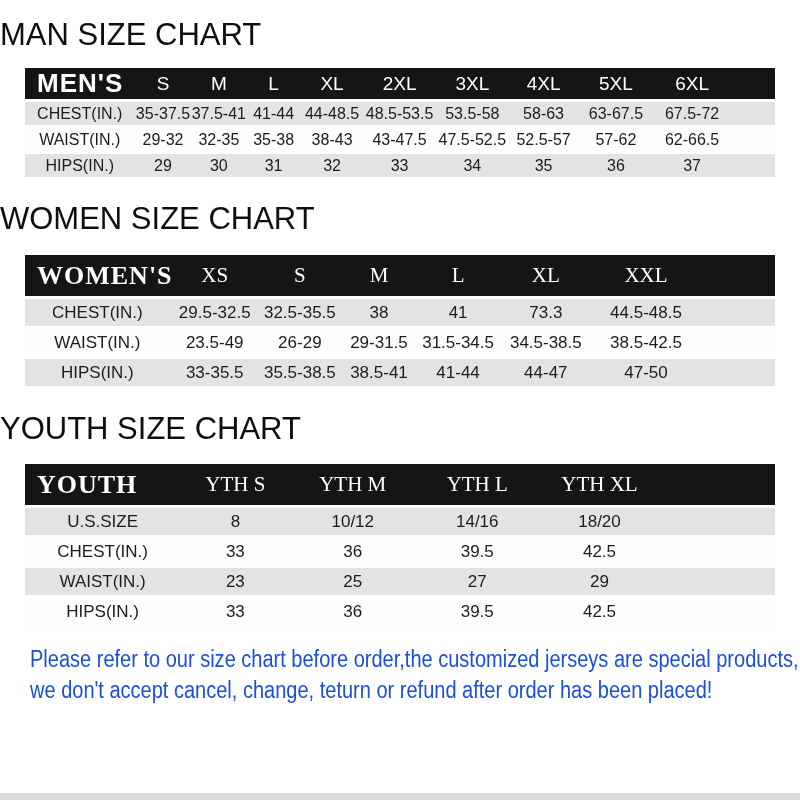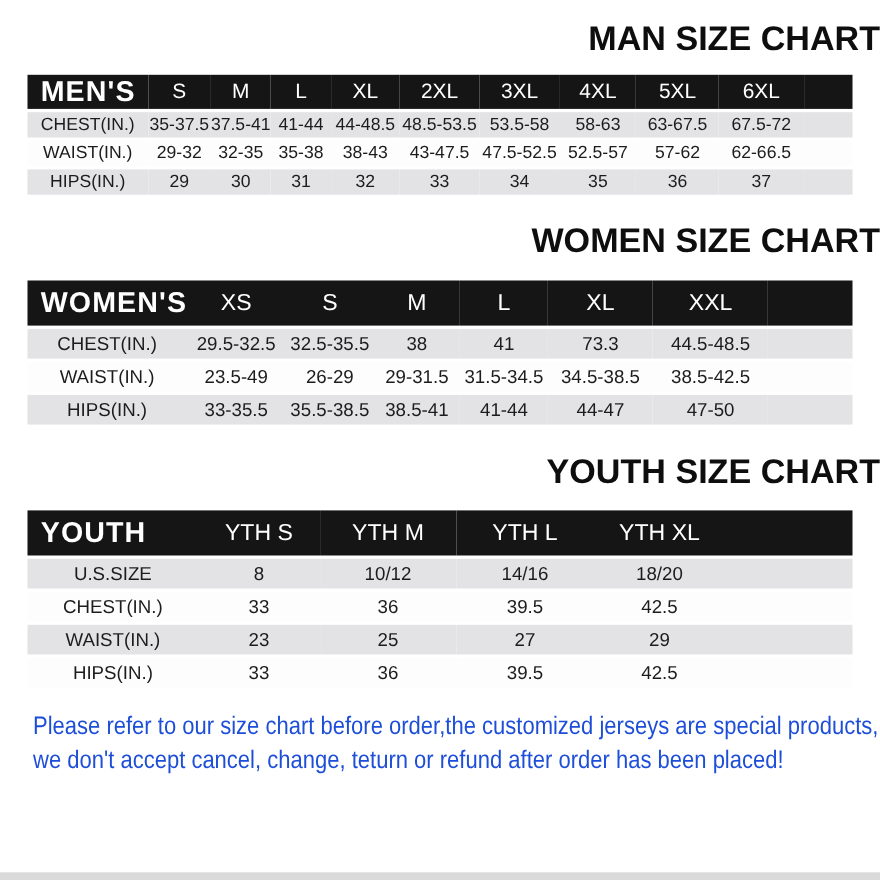--- a/index.html
+++ b/index.html
@@ -14,41 +14,41 @@
     height: 72px; background: #EF8A1E;
     border-bottom: 3px solid #C06F12;
     display: flex; align-items: center; justify-content: center;
   }
   .banner h1 {
     margin: 0; color: #161616; font-size: 56px; font-weight: bold;
     letter-spacing: 1px; transform: scaleY(1.05);
   }
   
   .section-title {
-    text-align: right; color: #0e0e0e; font-weight: bold; margin: 0;
+    text-align: left; color: #0e0e0e; font-weight: normal; margin: 0;
     font-size: 31px; letter-spacing: 0px;
   }
   .st-men   { margin: 17px 0 12px; }
   .st-women { margin: 21px 0 15px; }
   .st-youth { margin: 22px 0 14px; }
   
   table.size-table {
     width: 750px; margin: 0 auto; table-layout: fixed;
     border-collapse: separate; border-spacing: 0 3px;
   }
   table.size-table thead th {
     background: #151515; color: #ffffff; font-weight: normal;
     text-align: center; padding: 0;
   }
   table.size-table thead th.corner-label {
     text-align: left; padding-left: 12px; font-weight: bold; letter-spacing: 1px;
   }
   table.men   thead th { height: 31px; font-size: 19px; }
   table.men   thead th.corner-label { font-size: 26px; }
-  table.wide  thead th { height: 41px; font-size: 21px; }
+  table.wide  thead th { height: 41px; font-size: 21px; font-family: Liberation Serif, serif; }
   table.wide  thead th.corner-label { font-size: 26px; }
   table.size-table tbody th,
   table.size-table tbody td {
     font-weight: normal; color: #1c1c1c; text-align: center; padding: 0;
   }
   table.men  tbody th, table.men  tbody td { height: 23px; font-size: 16px; }
   table.wide tbody th, table.wide tbody td { height: 27px; font-size: 17px; }
   table.size-table tbody tr:nth-child(odd) th,
   table.size-table tbody tr:nth-child(odd) td { background: #E3E3E5; }
   table.size-table tbody tr:nth-child(even) th,

